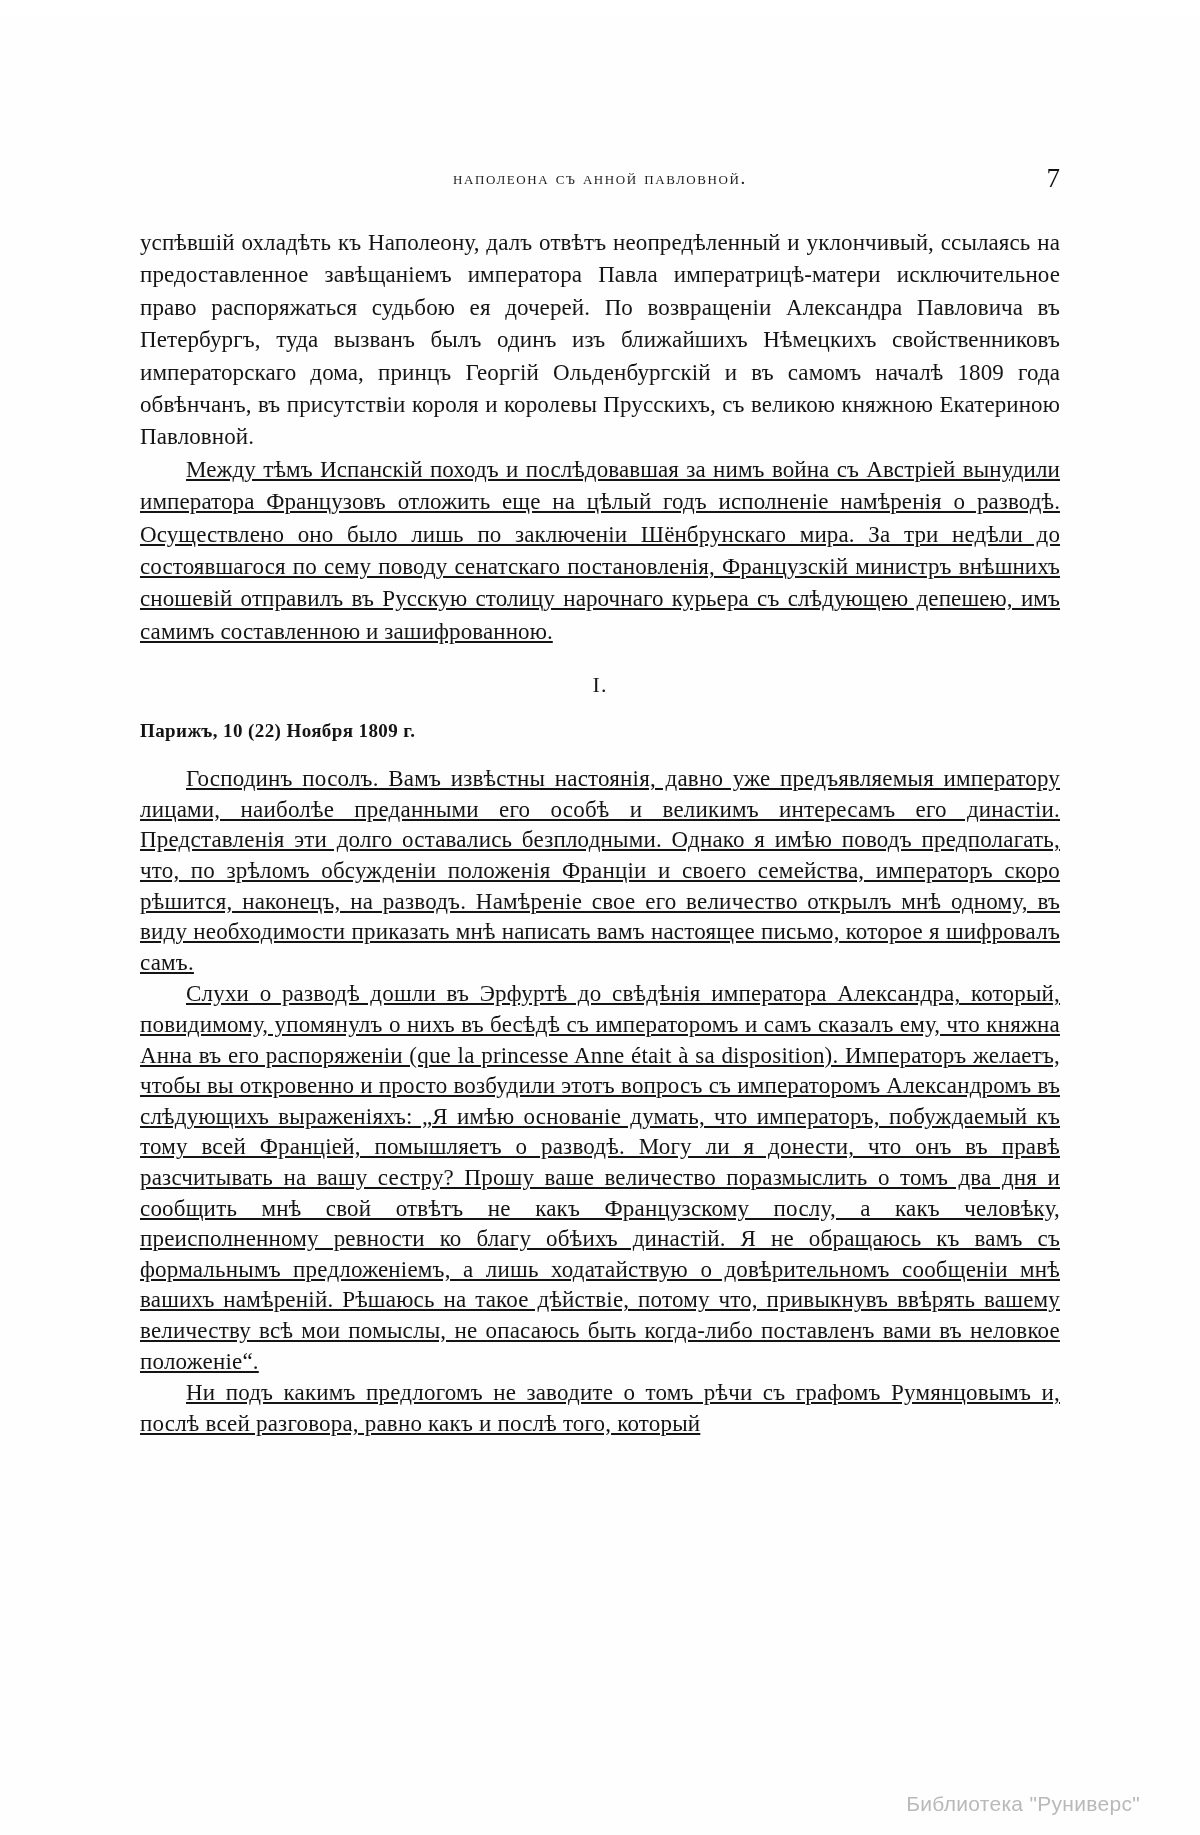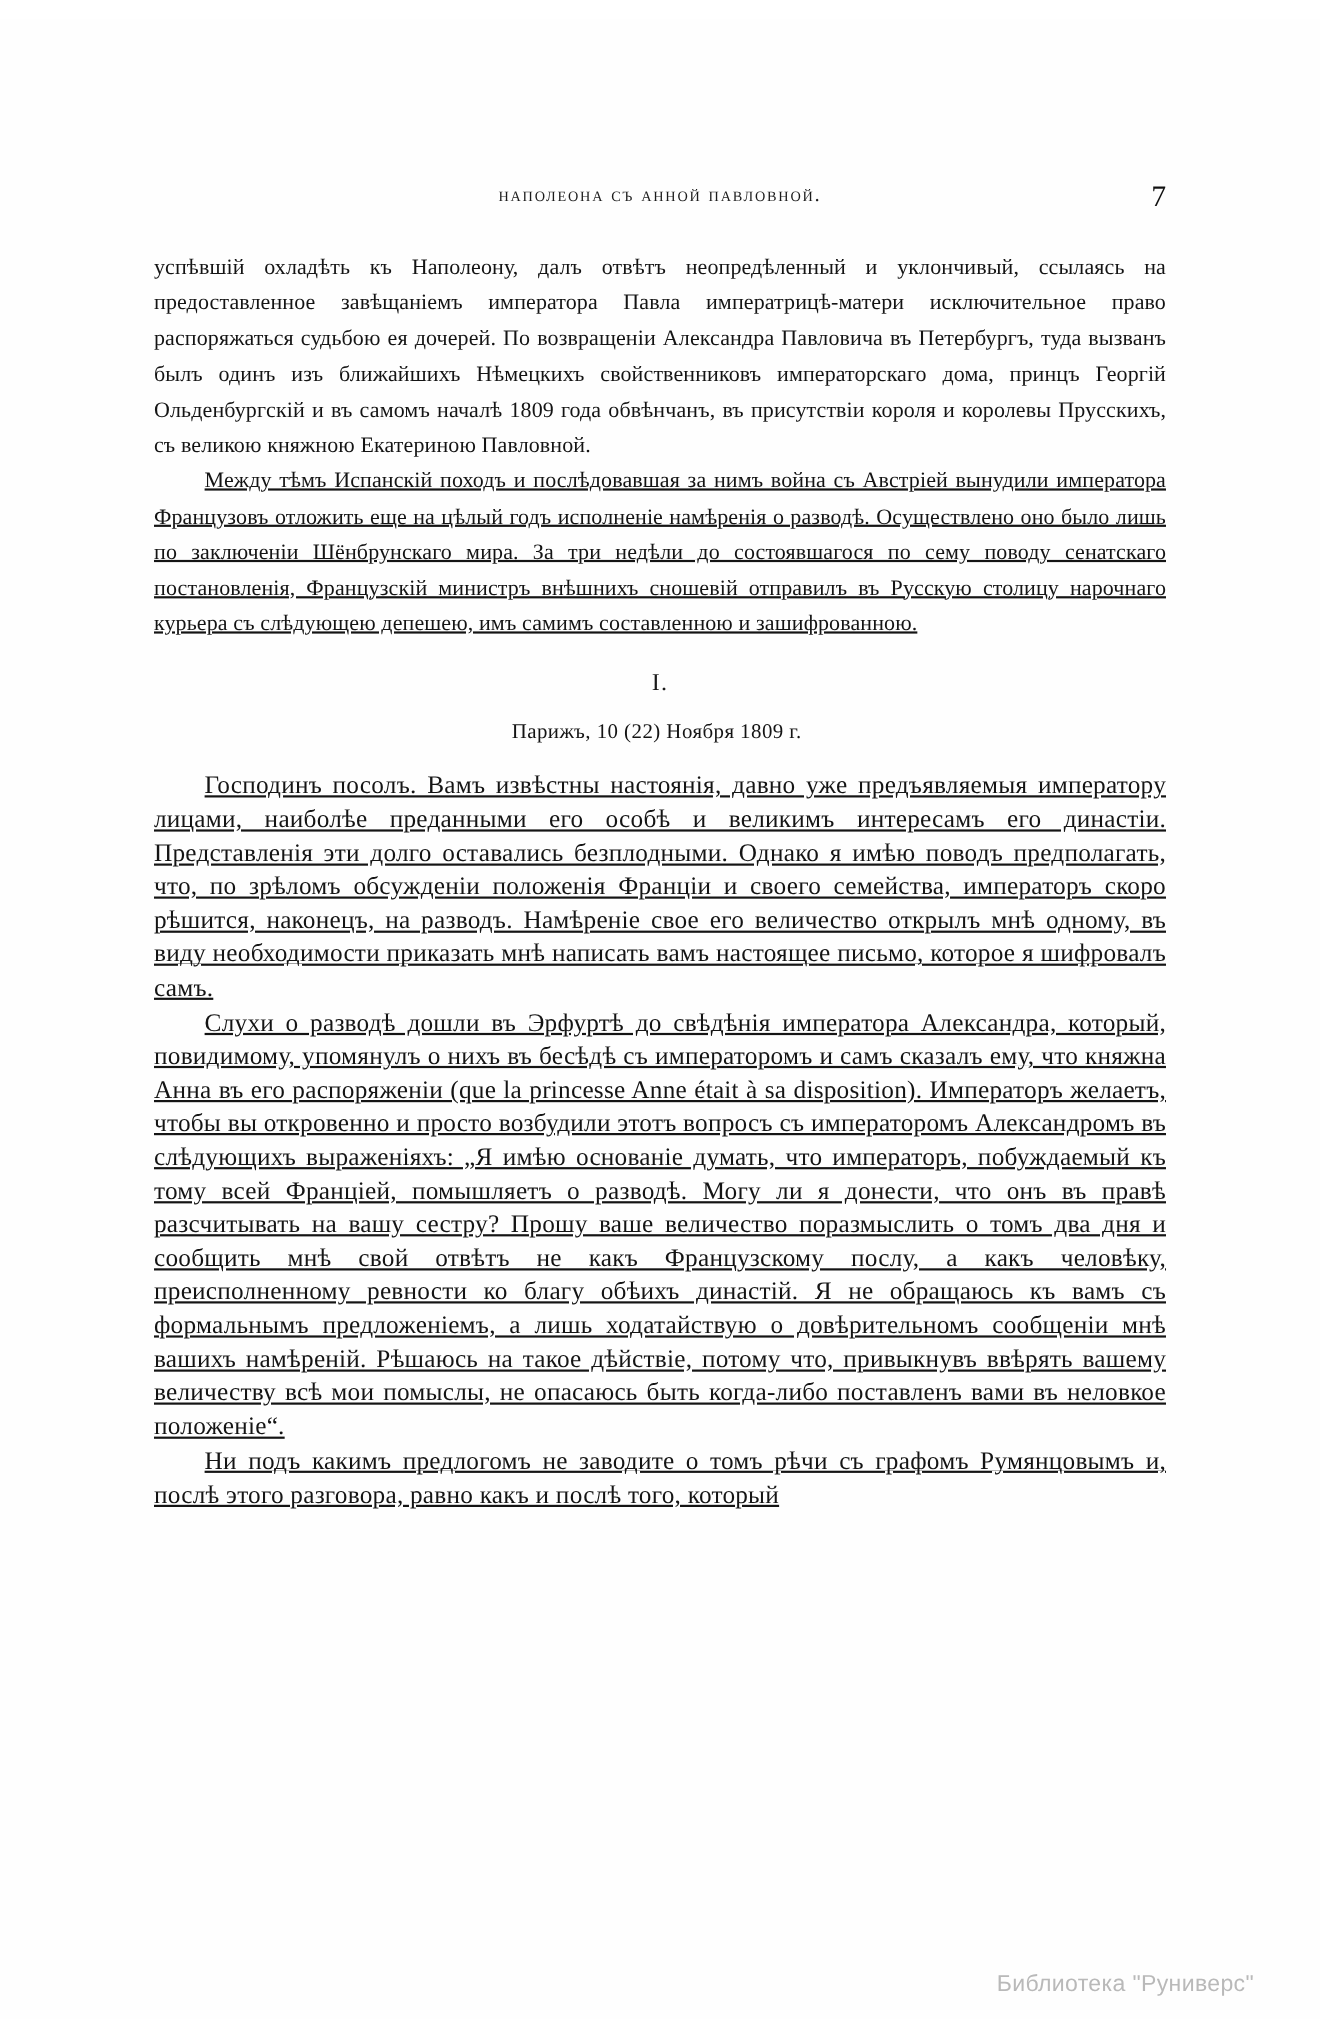--- a/index.html
+++ b/index.html
@@ -58,41 +58,41 @@
     text-align: justify;
     text-justify: inter-word;
     color: #141414;
     letter-spacing: 0.1px;
   }
   p.indent {
     text-indent: 46px;
     text-decoration: underline;
   }
   .block-top p {
-    font-size: 20px;
+    font-size: 23px;
     line-height: 32.4px;
   }
   .section-num {
     text-align: center;
     font-size: 22px;
     margin: 24px 0 22px 0;
     letter-spacing: 1px;
   }
   .doc-title {
     text-align: center;
     font-size: 26px;
     font-weight: bold;
     letter-spacing: 1.2px;
     margin: 14px 0 24px 0;
     color: #111;
   }
   .dateline {
-    text-align: center;
+    text-align: left;
     font-size: 19px;
-    font-weight: normal;
+    font-weight: bold;
     letter-spacing: 0.4px;
     margin: 0 6px 22px 0;
     color: #141414;
   }
   .letter p {
     font-size: 23px;
     line-height: 30.6px;
     letter-spacing: 0.2px;
   }
   .letter p + p {
@@ -126,20 +126,20 @@
     </div>
 
     <div class="section-num">I.</div>
 
 
     <div class="dateline">Парижъ, 10 (22) Ноября 1809 г.</div>
 
     <div class="letter">
       <p class="indent">Господинъ посолъ. Вамъ извѣстны настоянія, давно уже предъявляемыя императору лицами, наиболѣе преданными его особѣ и великимъ интересамъ его династіи. Представленія эти долго оставались безплодными. Однако я имѣю поводъ предполагать, что, по зрѣломъ обсужденіи положенія Франціи и своего семейства, императоръ скоро рѣшится, наконецъ, на разводъ. Намѣреніе свое его величество открылъ мнѣ одному, въ виду необходимости приказать мнѣ написать вамъ настоящее письмо, которое я шифровалъ самъ.</p>
       <p class="indent">Слухи о разводѣ дошли въ Эрфуртѣ до свѣдѣнія императора Александра, который, повидимому, упомянулъ о нихъ въ бесѣдѣ съ императоромъ и самъ сказалъ ему, что княжна Анна въ его распоряженіи (que la princesse Anne était à sa disposition). Императоръ желаетъ, чтобы вы откровенно и просто возбудили этотъ вопросъ съ императоромъ Александромъ въ слѣдующихъ выраженіяхъ: „Я имѣю основаніе думать, что императоръ, побуждаемый къ тому всей Франціей, помышляетъ о разводѣ. Могу ли я донести, что онъ въ правѣ разсчитывать на вашу сестру? Прошу ваше величество поразмыслить о томъ два дня и сообщить мнѣ свой отвѣтъ не какъ Французскому послу, а какъ человѣку, преисполненному ревности ко благу обѣихъ династій. Я не обращаюсь къ вамъ съ формальнымъ предложеніемъ, а лишь ходатайствую о довѣрительномъ сообщеніи мнѣ вашихъ намѣреній. Рѣшаюсь на такое дѣйствіе, потому что, привыкнувъ ввѣрять вашему величеству всѣ мои помыслы, не опасаюсь быть когда-либо поставленъ вами въ неловкое положеніе“.</p>
-      <p class="indent">Ни подъ какимъ предлогомъ не заводите о томъ рѣчи съ графомъ Румянцовымъ и, послѣ этого разговора, равно какъ и послѣ того, который</p>
+      <p class="indent">Ни подъ какимъ предлогомъ не заводите о томъ рѣчи съ графомъ Румянцовымъ и, послѣ всей разговора, равно какъ и послѣ того, который</p>
     </div>
 
   </div>
 
   <div class="footer-watermark">Библиотека "Руниверс"</div>
 
 </div>
 
 </body></html>

